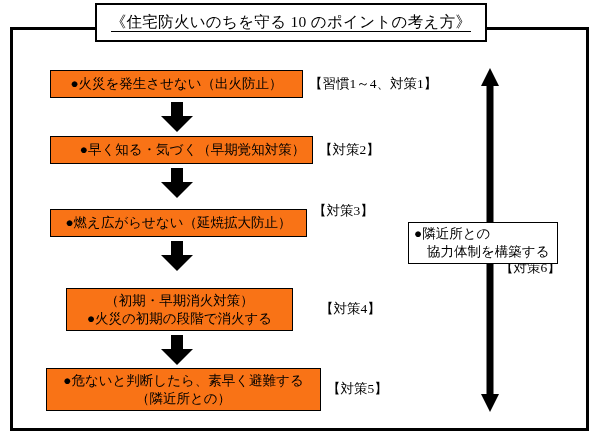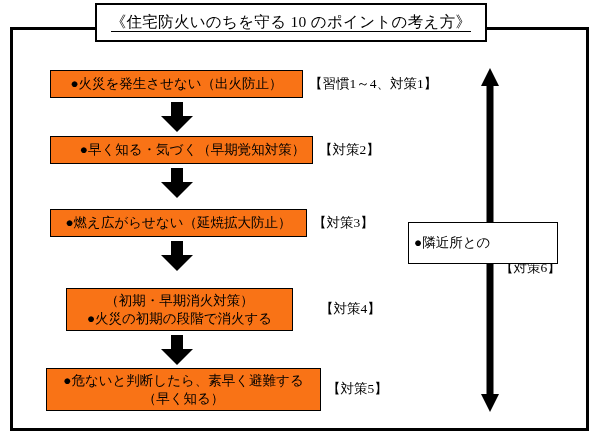--- a/index.html
+++ b/index.html
@@ -133,21 +133,21 @@
   
   .label {
     position: absolute;
     font-size: 13.5px;
     line-height: 1;
     white-space: nowrap;
     z-index: 4;
   }
   #label-1 { left: 309px; top: 77px; }
   #label-2 { left: 319px; top: 143px; }
-  #label-3 { left: 313px; top: 216px; }
+  #label-3 { left: 313px; top: 204px; }
   #label-4 { left: 320px; top: 302px; }
   #label-5 { left: 327px; top: 382px; }
   #label-6 { left: 500px; top: 261px; }
 
   
   .block-arrow {
     position: absolute;
     width: 40px;
     height: 30px;
     z-index: 2;
@@ -217,22 +217,23 @@
   <span class="label" id="label-3">【対策3】</span>
 
   <div class="step-box" id="step-4">
     <span class="step-line">（初期・早期消火対策）</span>
     <span class="step-line">●火災の初期の段階で消火する</span>
   </div>
   <span class="label" id="label-4">【対策4】</span>
 
   <div class="step-box" id="step-5">
     <span class="step-line">●危ないと判断したら、素早く避難する</span>
-    <span class="step-line">（早く知る）</span>
+    <span class="step-line">（隣近所との）</span>
   </div>
   <span class="label" id="label-5">【対策5】</span>
 
   <div id="side-box">
     <span class="step-line">●隣近所との</span>
+    <span class="step-line sub">協力体制を構築する</span>
   </div>
   <span class="label" id="label-6">【対策6】</span>
 
 </div>
 
 </body></html>

